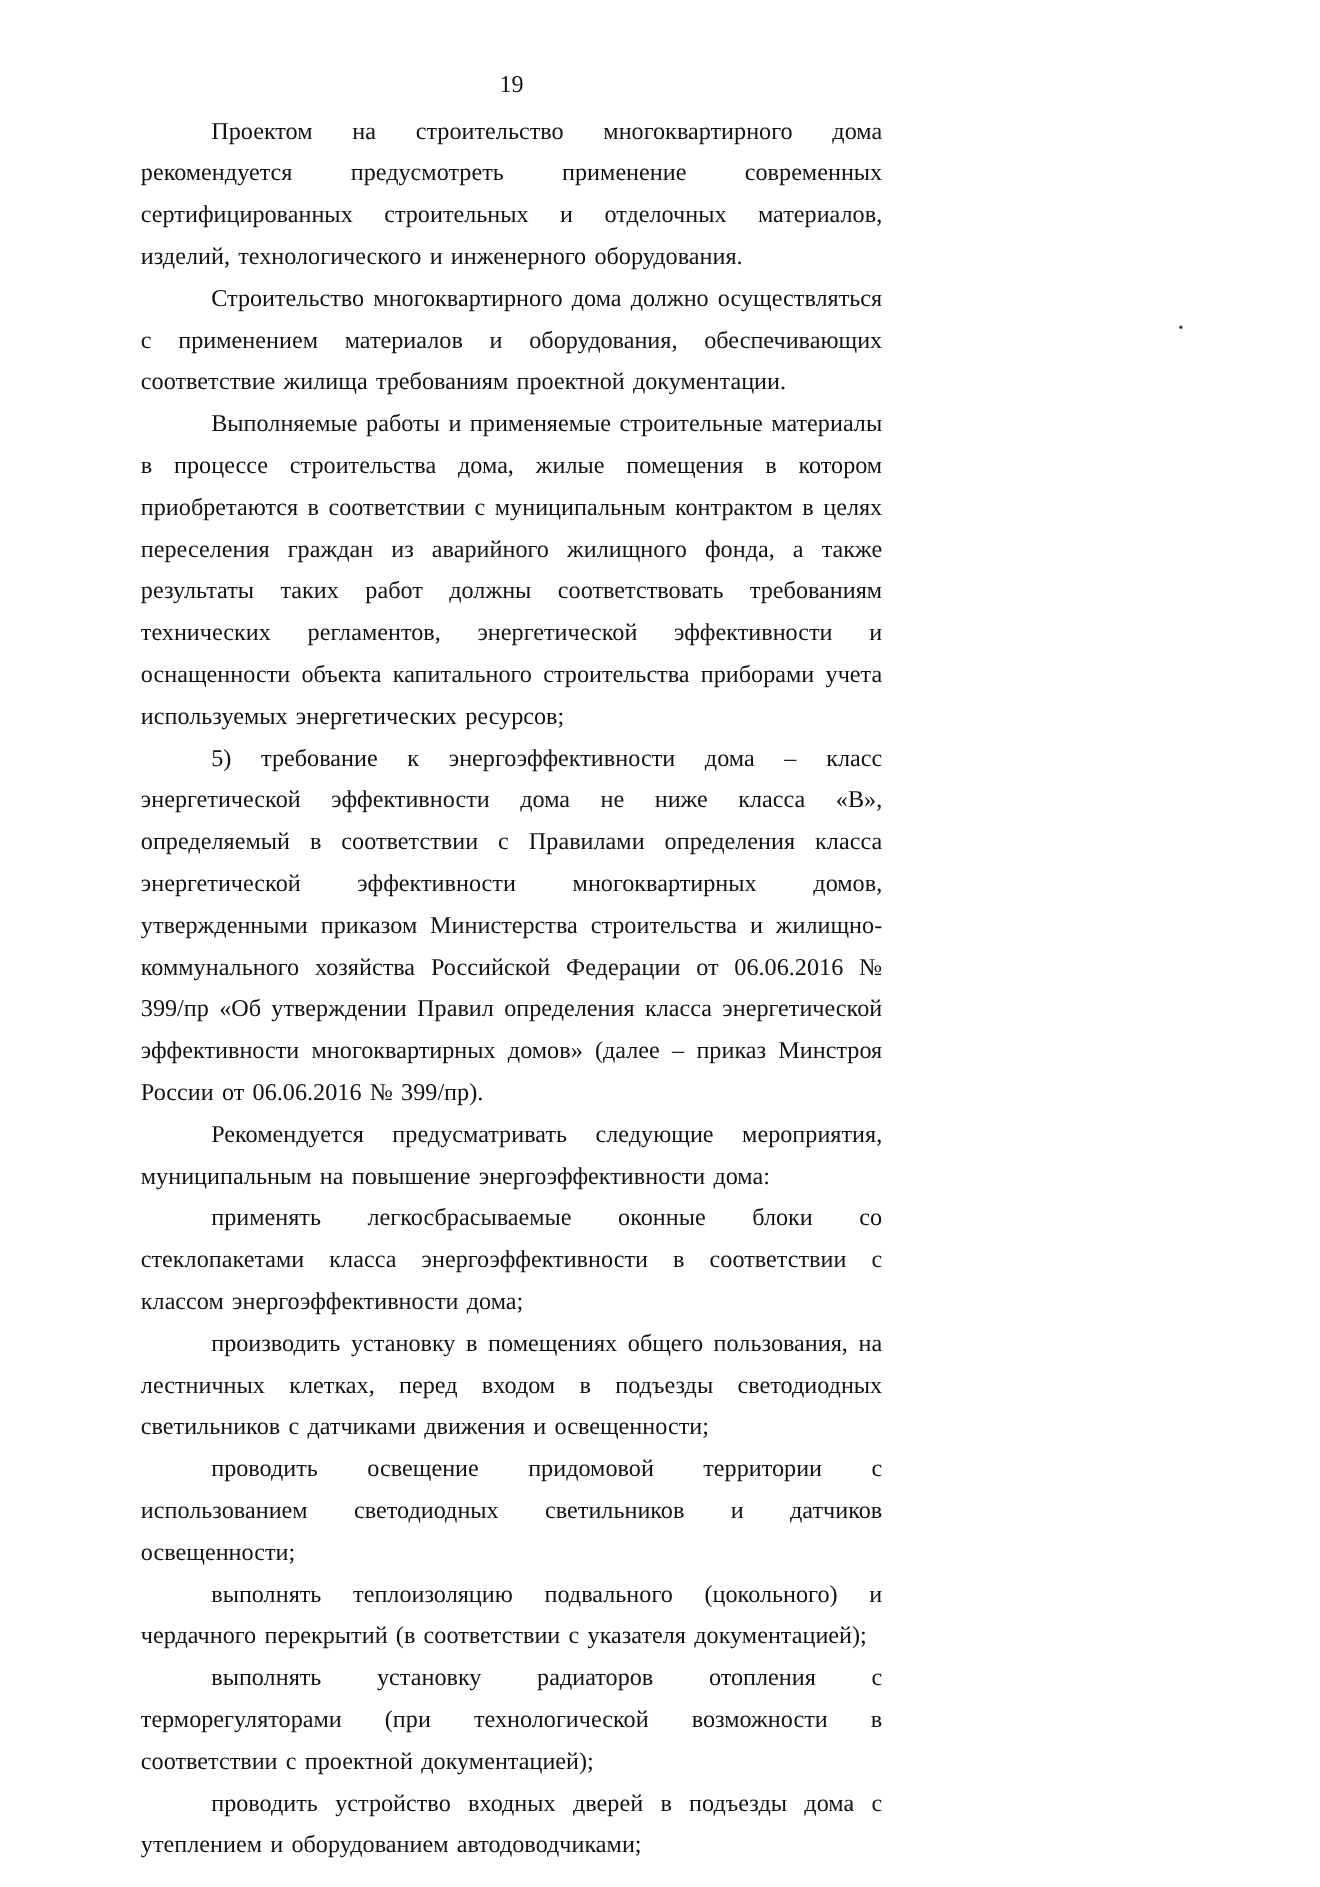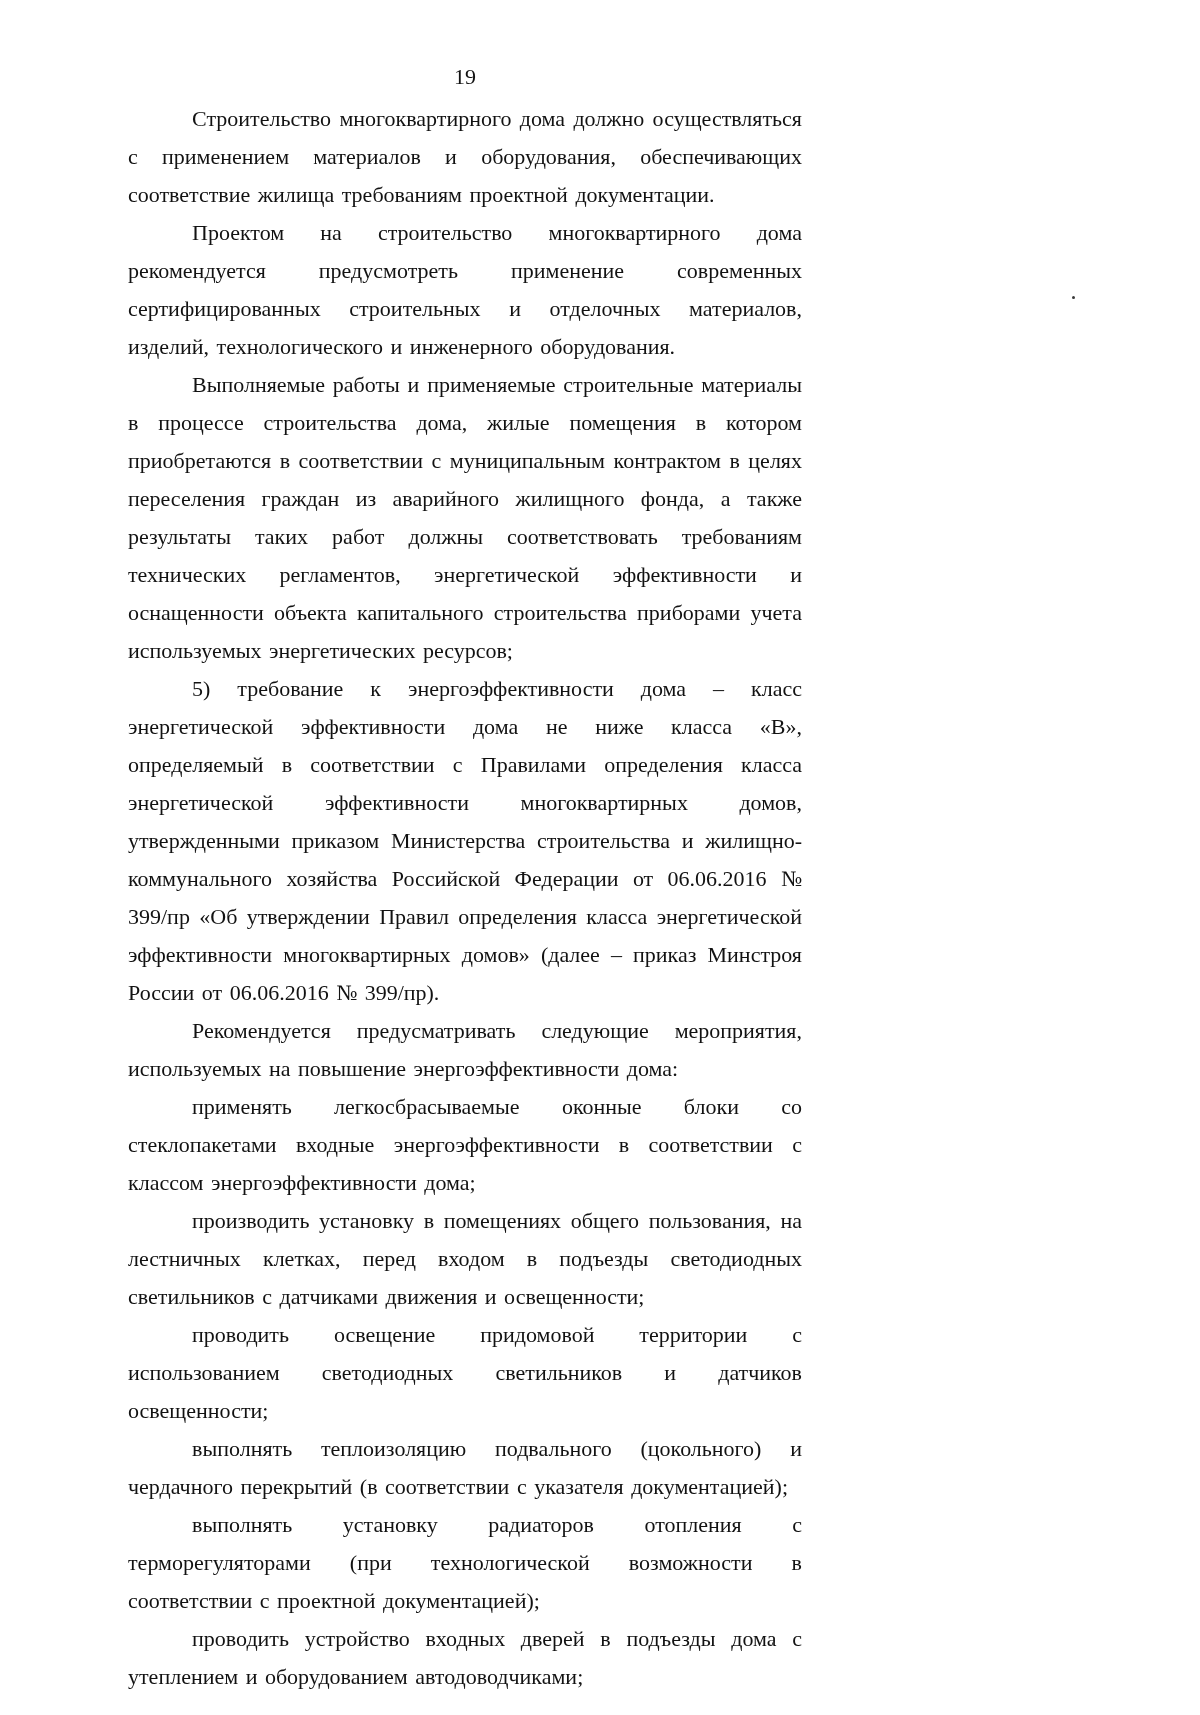--- a/index.html
+++ b/index.html
@@ -46,26 +46,26 @@
     width: 3px;
     height: 3px;
   }
 </style>
 </head>
 <body>
 
 <div class="page">
   <div class="page-number">19</div>
   <div class="doc-body">
+    <p>Проектом на строительство многоквартирного дома рекомендуется предусмотреть применение современных сертифицированных строительных и отделочных материалов, изделий, технологического и инженерного оборудования.</p>
     <p>Строительство многоквартирного дома должно осуществляться с применением материалов и оборудования, обеспечивающих соответствие жилища требованиям проектной документации.</p>
-    <p>Проектом на строительство многоквартирного дома рекомендуется предусмотреть применение современных сертифицированных строительных и отделочных материалов, изделий, технологического и инженерного оборудования.</p>
     <p>Выполняемые работы и применяемые строительные материалы в процессе строительства дома, жилые помещения в котором приобретаются в соответствии с муниципальным контрактом в целях переселения граждан из аварийного жилищного фонда, а также результаты таких работ должны соответствовать требованиям технических регламентов, энергетической эффективности и оснащенности объекта капитального строительства приборами учета используемых энергетических ресурсов;</p>
     <p>5) требование к энергоэффективности дома – класс энергетической эффективности дома не ниже класса «В», определяемый в соответствии с Правилами определения класса энергетической эффективности многоквартирных домов, утвержденными приказом Министерства строительства и жилищно-коммунального хозяйства Российской Федерации от 06.06.2016 № 399/пр «Об утверждении Правил определения класса энергетической эффективности многоквартирных домов» (далее – приказ Минстроя России от 06.06.2016 № 399/пр).</p>
-    <p>Рекомендуется предусматривать следующие мероприятия, используемых на повышение энергоэффективности дома:</p>
-    <p>применять легкосбрасываемые оконные блоки со стеклопакетами входные энергоэффективности в соответствии с классом энергоэффективности дома;</p>
+    <p>Рекомендуется предусматривать следующие мероприятия, муниципальным на повышение энергоэффективности дома:</p>
+    <p>применять легкосбрасываемые оконные блоки со стеклопакетами класса энергоэффективности в соответствии с классом энергоэффективности дома;</p>
     <p>производить установку в помещениях общего пользования, на лестничных клетках, перед входом в подъезды светодиодных светильников с датчиками движения и освещенности;</p>
     <p>проводить освещение придомовой территории с использованием светодиодных светильников и датчиков освещенности;</p>
     <p>выполнять теплоизоляцию подвального (цокольного) и чердачного перекрытий (в соответствии с указателя документацией);</p>
     <p>выполнять установку радиаторов отопления с терморегуляторами (при технологической возможности в соответствии с проектной документацией);</p>
     <p>проводить устройство входных дверей в подъезды дома с утеплением и оборудованием автодоводчиками;</p>
   </div>
   <span class="artifact artifact-1"></span>
   <span class="artifact artifact-2"></span>
 </div>
 

